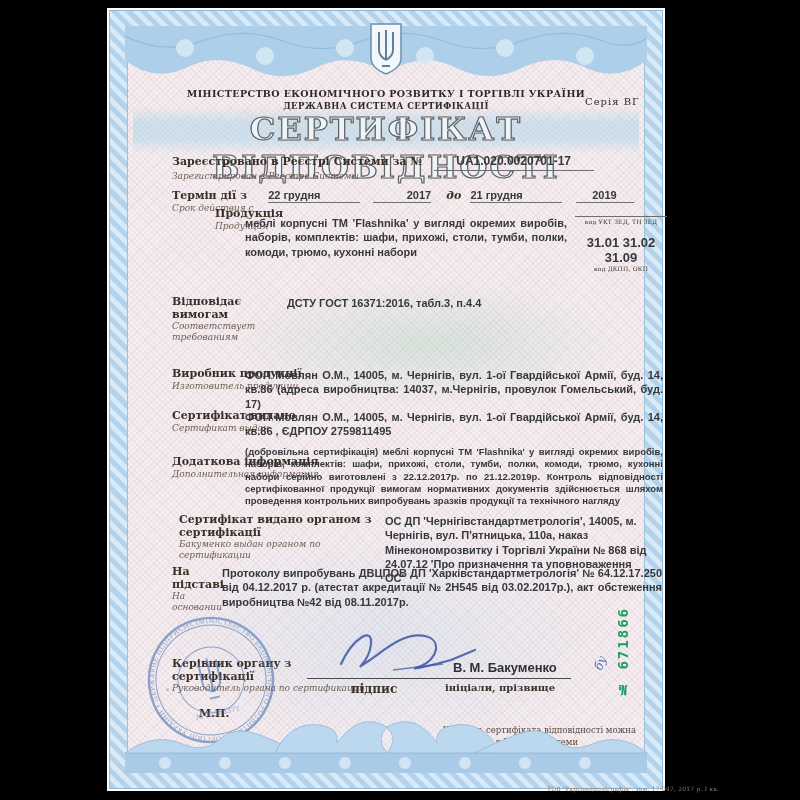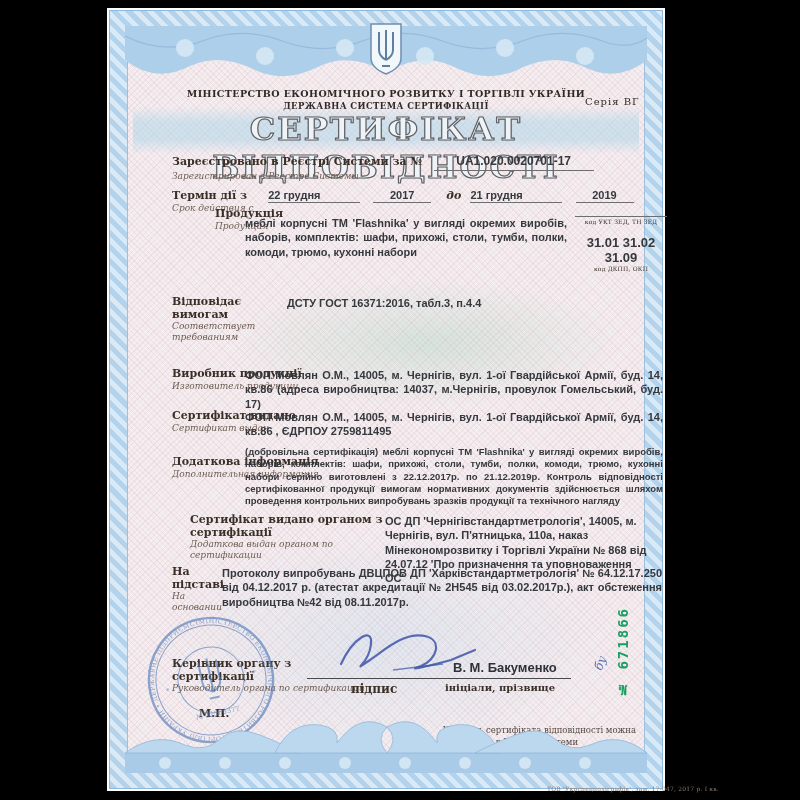--- a/index.html
+++ b/index.html
@@ -95,21 +95,21 @@
 
     <div class="row" style="left:65px;top:142px;width:470px;">
       <span class="lab">Зареєстровано в Реєстрі Системи за №</span>
       <span class="val ul" style="display:inline-block;width:160px;text-align:center;margin-left:6px;font-size:12px;">UA1.020.0020701-17</span>
       <div class="lab-ru">Зарегистрирован в Реестре Системы</div>
     </div>
 
     <div class="row" style="left:65px;top:176px;width:470px;">
       <span class="lab">Термін дії з</span>
       <span class="val ul" style="display:inline-block;width:92px;margin-left:16px;">22 грудня</span>
-      <span class="val ul" style="display:inline-block;width:58px;text-align:center;margin-left:8px;">2017</span>
+      <span class="val ul" style="display:inline-block;width:58px;text-align:right;margin-left:8px;">2017</span>
       <span class="lab" style="margin-left:10px;font-style:italic;">до</span>
       <span class="val ul" style="display:inline-block;width:92px;margin-left:4px;">21 грудня</span>
       <span class="val ul" style="display:inline-block;width:58px;text-align:center;margin-left:8px;">2019</span>
       <div class="lab-ru">Срок действия с</div>
     </div>
 
     <div class="row" style="left:65px;top:200px;width:70px;margin-left:43px;">
       <div class="lab">Продукція</div>
       <div class="lab-ru">Продукция</div>
     </div>
@@ -138,23 +138,23 @@
       <div class="lab-ru">Сертификат выдан</div>
     </div>
     <div class="row val just" style="left:138px;top:402px;width:418px;">ФОП Мовлян О.М., 14005, м. Чернігів, вул. 1-ої Гвардійської Армії, буд. 14, кв.86 , ЄДРПОУ 2759811495</div>
 
     <div class="row sec-label" style="left:65px;top:448px;">
       <div class="lab">Додаткова інформація</div>
       <div class="lab-ru">Дополнительная информация</div>
     </div>
     <div class="row val just" style="left:138px;top:438px;width:418px;font-size:9.5px;">(добровільна сертифікація) меблі корпусні ТМ 'Flashnika' у вигляді окремих виробів, наборів, комплектів: шафи, прихожі, столи, тумби, полки, комоди, трюмо, кухонні набори серійно виготовлені з 22.12.2017р. по 21.12.2019р. Контроль відповідності сертифікованної продукції вимогам нормативних документів здійснюється шляхом проведення контрольних випробувань зразків продукції та технічного нагляду</div>
 
-    <div class="row" style="left:83px;top:506px;width:208px;">
+    <div class="row" style="left:72px;top:506px;width:208px;">
       <div class="lab">Сертифікат видано органом з сертифікації</div>
-      <div class="lab-ru">Додаткова выдан органом по сертификации</div>
+      <div class="lab-ru">Бакуменко выдан органом по сертификации</div>
     </div>
     <div class="row val" style="left:278px;top:506px;width:268px;">ОС ДП 'Чернігівстандартметрологія', 14005, м. Чернігів, вул. П'ятницька, 110а, наказ Мінекономрозвитку і Торгівлі України № 868 від 24.07.12 'Про призначення та уповноваження ОС'</div>
 
     <div class="row" style="left:65px;top:558px;width:60px;">
       <div class="lab">На підставі</div>
       <div class="lab-ru">На основании</div>
     </div>
     <div class="row val just" style="left:115px;top:558px;width:440px;">Протоколу випробувань ДВЦПОВ ДП 'Харківстандартметрологія' № 64.12.17.250 від 04.12.2017 р. (атестат акредитації № 2Н545 від 03.02.2017р.), акт обстеження виробництва №42 від 08.11.2017р.</div>
 
     <div class="row" style="left:65px;top:650px;width:200px;">

